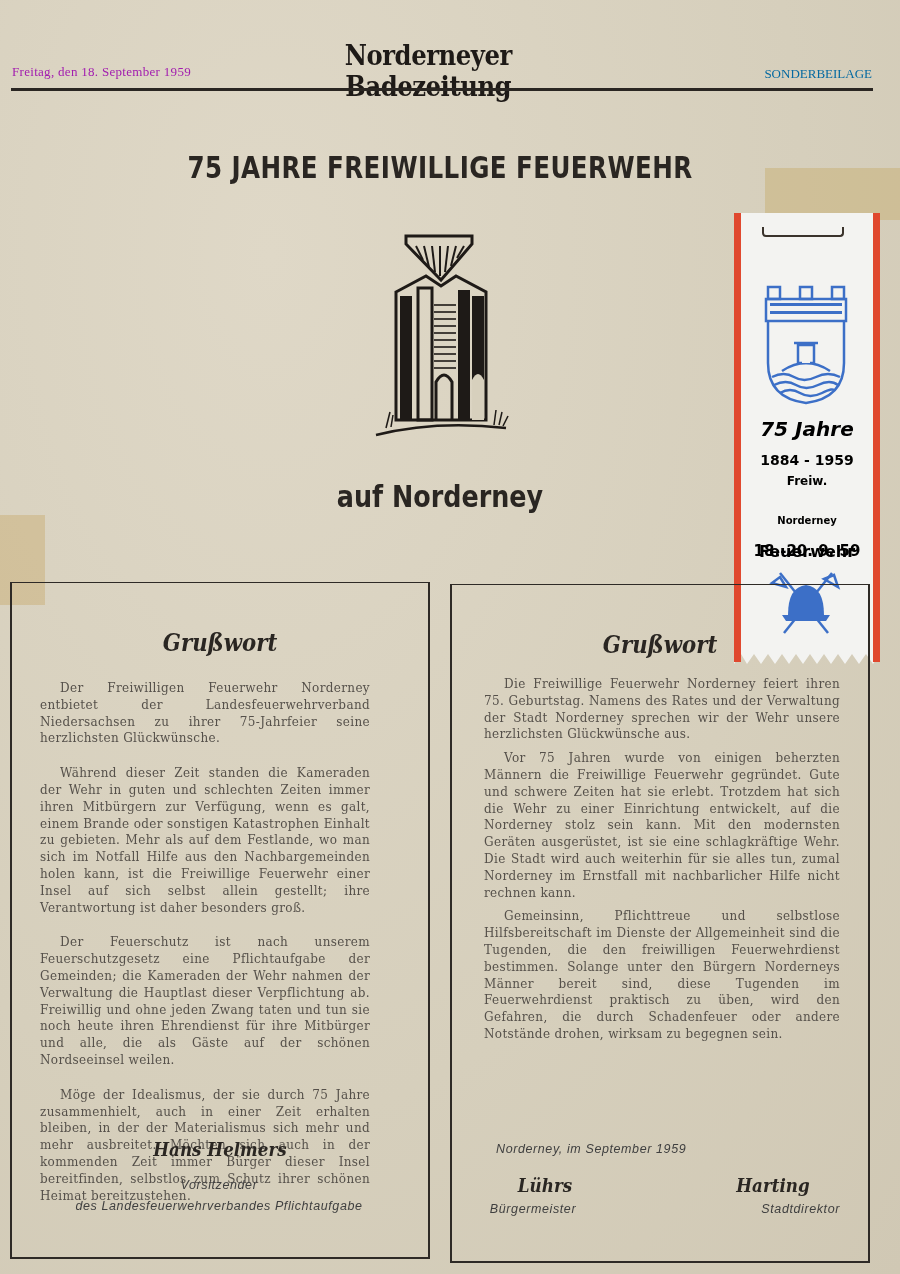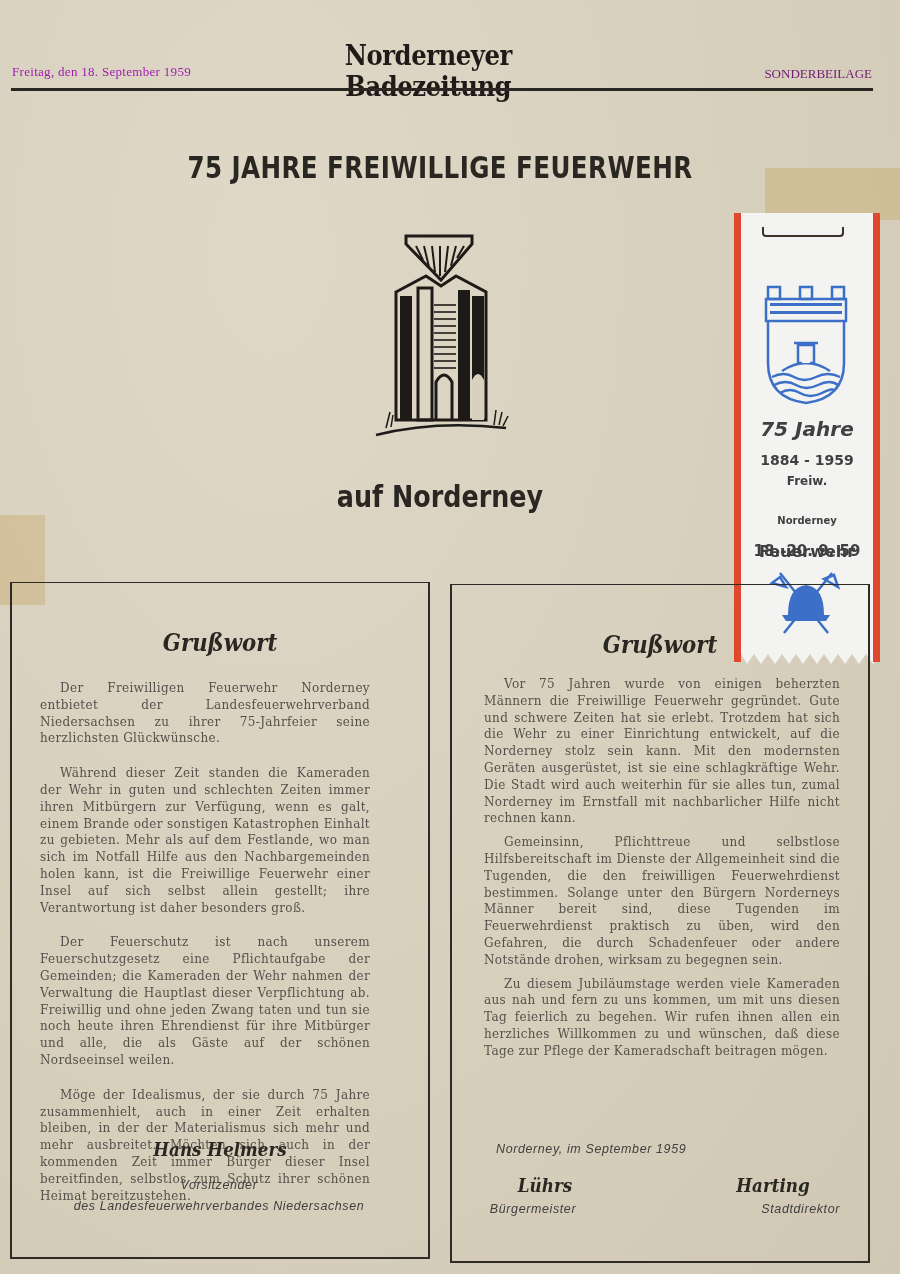--- a/index.html
+++ b/index.html
@@ -3,21 +3,21 @@
 <meta charset="utf-8">
 <style>
   html,body{margin:0;padding:0;}
   body{width:900px;height:1274px;position:relative;overflow:hidden;
     background:#d9d2c0;
     background-image:radial-gradient(ellipse at 30% 20%,#dfd8c7 0%,#d6cfbc 60%,#d0c8b4 100%);
     font-family:"DejaVu Serif",serif;color:#2a2622;}
   .abs{position:absolute;}
   .masthead-left{left:12px;top:64px;font-family:"Liberation Serif",serif;font-size:13px;color:#a21caf;letter-spacing:.3px;}
   .masthead-title{left:300px;top:40px;width:285px;text-align:center;font-family:"DejaVu Serif",serif;font-weight:bold;font-size:27px;color:#1e1a17;letter-spacing:-.5px;transform:scaleX(.9);transform-origin:left center;}
-  .masthead-right{right:28px;top:66px;font-family:"Liberation Serif",serif;font-size:13px;color:#701a75;}
+  .masthead-right{right:28px;top:66px;font-family:"Liberation Serif",serif;font-size:13px;color:#0369a1;}
   .rule{left:11px;top:88px;width:862px;height:3px;background:#2a2622;}
   .headline{left:120px;top:150px;width:640px;text-align:center;font-family:"DejaVu Sans",sans-serif;font-weight:bold;font-size:30px;color:#2a2622;letter-spacing:.5px;transform:scaleX(.82);}
   .logo{left:366px;top:230px;width:146px;height:210px;}
   .subhead{left:300px;top:478px;width:280px;text-align:center;font-family:"DejaVu Sans",sans-serif;font-weight:bold;font-size:31px;color:#2a2622;transform:scaleX(.82);}
   .tape{left:0;top:515px;width:45px;height:90px;background:rgba(200,170,110,.45);}
   .tape2{left:765px;top:168px;width:135px;height:52px;background:rgba(200,175,115,.5);}
   .box{border:2px solid #2e2a26;}
   .box-left{left:10px;top:582px;width:416px;height:674px;border-top-width:1px;}
   .box-right{left:450px;top:584px;width:416px;height:676px;border-top-width:1px;}
   .gw{font-family:"DejaVu Serif",serif;font-weight:bold;font-style:italic;font-size:25px;color:#2a2622;text-align:center;transform:scaleX(.85);}
@@ -25,21 +25,21 @@
   .col-left{left:40px;top:680px;width:330px;}
   .col-right{left:484px;top:676px;width:356px;}
   .col-left .para{margin-bottom:18px;}
   .col-right .para{margin-bottom:7px;}
   .sig-name{font-family:"DejaVu Serif",serif;font-weight:bold;font-style:italic;font-size:19px;color:#2a2622;transform:scaleX(.88);}
   .sig-role{font-family:Liberation Sans, sans-serif;font-style:italic;font-size:12.5px;color:#404040;letter-spacing:.6px;}
   
   .ribbon{left:734px;top:213px;width:146px;height:455px;}
   .ribbon-body{position:absolute;left:0;top:0;width:146px;height:440px;background:#f3f3f1;
     border-left:7px solid #e0482e;border-right:7px solid #e0482e;box-sizing:border-box;}
-  .ribbon-text{position:absolute;left:0;width:146px;text-align:center;color:#404040;font-family:"DejaVu Sans",sans-serif;font-weight:bold;}
+  .ribbon-text{position:absolute;left:0;width:146px;text-align:center;color:#000000;font-family:"DejaVu Sans",sans-serif;font-weight:bold;}
 </style>
 </head>
 <body>
 
 <div class="abs tape"></div>
 <div class="abs tape2"></div>
 
 <div class="abs masthead-left">Freitag, den 18. September 1959</div>
 <div class="abs masthead-title">Norderneyer Badezeitung</div>
 <div class="abs masthead-right">SONDERBEILAGE</div>
@@ -144,26 +144,26 @@
 <div class="abs box box-left"></div>
 <div class="abs gw" style="left:120px;top:628px;width:200px;">Grußwort</div>
 <div class="abs col-left">
   <p class="para">Der Freiwilligen Feuerwehr Norderney entbietet der Landesfeuerwehrverband Niedersachsen zu ihrer 75-Jahrfeier seine herzlichsten Glückwünsche.</p>
   <p class="para">Während dieser Zeit standen die Kameraden der Wehr in guten und schlechten Zeiten immer ihren Mitbürgern zur Verfügung, wenn es galt, einem Brande oder sonstigen Katastrophen Einhalt zu gebieten. Mehr als auf dem Festlande, wo man sich im Notfall Hilfe aus den Nachbargemeinden holen kann, ist die Freiwillige Feuerwehr einer Insel auf sich selbst allein gestellt; ihre Verantwortung ist daher besonders groß.</p>
   <p class="para">Der Feuerschutz ist nach unserem Feuerschutzgesetz eine Pflichtaufgabe der Gemeinden; die Kameraden der Wehr nahmen der Verwaltung die Hauptlast dieser Verpflichtung ab. Freiwillig und ohne jeden Zwang taten und tun sie noch heute ihren Ehrendienst für ihre Mitbürger und alle, die als Gäste auf der schönen Nordseeinsel weilen.</p>
   <p class="para">Möge der Idealismus, der sie durch 75 Jahre zusammenhielt, auch in einer Zeit erhalten bleiben, in der der Materialismus sich mehr und mehr ausbreitet. Möchten sich auch in der kommenden Zeit immer Bürger dieser Insel bereitfinden, selbstlos zum Schutz ihrer schönen Heimat bereitzustehen.</p>
 </div>
 <div class="abs sig-name" style="left:120px;top:1138px;width:200px;text-align:center;">Hans Helmers</div>
 <div class="abs sig-role" style="left:40px;top:1178px;width:358px;text-align:center;">Vorsitzender</div>
-<div class="abs sig-role" style="left:40px;top:1199px;width:358px;text-align:center;">des Landesfeuerwehrverbandes Niedersachsen</div>
+<div class="abs sig-role" style="left:40px;top:1199px;width:358px;text-align:center;">des Landesfeuerwehrverbandes Pflichtaufgabe</div>
 
 <div class="abs box box-right"></div>
 <div class="abs gw" style="left:560px;top:630px;width:200px;">Grußwort</div>
 <div class="abs col-right">
+  <p class="para">Die Freiwillige Feuerwehr Norderney feiert ihren 75. Geburtstag. Namens des Rates und der Verwaltung der Stadt Norderney sprechen wir der Wehr unsere herzlichsten Glückwünsche aus.</p>
   <p class="para">Vor 75 Jahren wurde von einigen beherzten Männern die Freiwillige Feuerwehr gegründet. Gute und schwere Zeiten hat sie erlebt. Trotzdem hat sich die Wehr zu einer Einrichtung entwickelt, auf die Norderney stolz sein kann. Mit den modernsten Geräten ausgerüstet, ist sie eine schlagkräftige Wehr. Die Stadt wird auch weiterhin für sie alles tun, zumal Norderney im Ernstfall mit nachbarlicher Hilfe nicht rechnen kann.</p>
   <p class="para">Gemeinsinn, Pflichttreue und selbstlose Hilfsbereitschaft im Dienste der Allgemeinheit sind die Tugenden, die den freiwilligen Feuerwehrdienst bestimmen. Solange unter den Bürgern Norderneys Männer bereit sind, diese Tugenden im Feuerwehrdienst praktisch zu üben, wird den Gefahren, die durch Schadenfeuer oder andere Notstände drohen, wirksam zu begegnen sein.</p>
-  <p class="para">Zu diesem Jubiläumstage werden viele Kameraden aus nah und fern zu uns kommen, um mit uns diesen Tag feierlich zu begehen. Wir rufen ihnen allen ein herzliches Willkommen zu und wünschen, daß diese Tage zur Pflege der Kameradschaft beitragen mögen.</p>
 </div>
 <div class="abs sig-role" style="left:496px;top:1142px;width:300px;">Norderney, im September 1959</div>
 <div class="abs sig-name" style="left:490px;top:1174px;width:110px;text-align:center;">Lührs</div>
 <div class="abs sig-role" style="left:468px;top:1202px;width:130px;text-align:center;">Bürgermeister</div>
 <div class="abs sig-name" style="left:718px;top:1174px;width:110px;text-align:center;">Harting</div>
 <div class="abs sig-role" style="left:710px;top:1202px;width:130px;text-align:right;">Stadtdirektor</div>
 
 </body></html>

